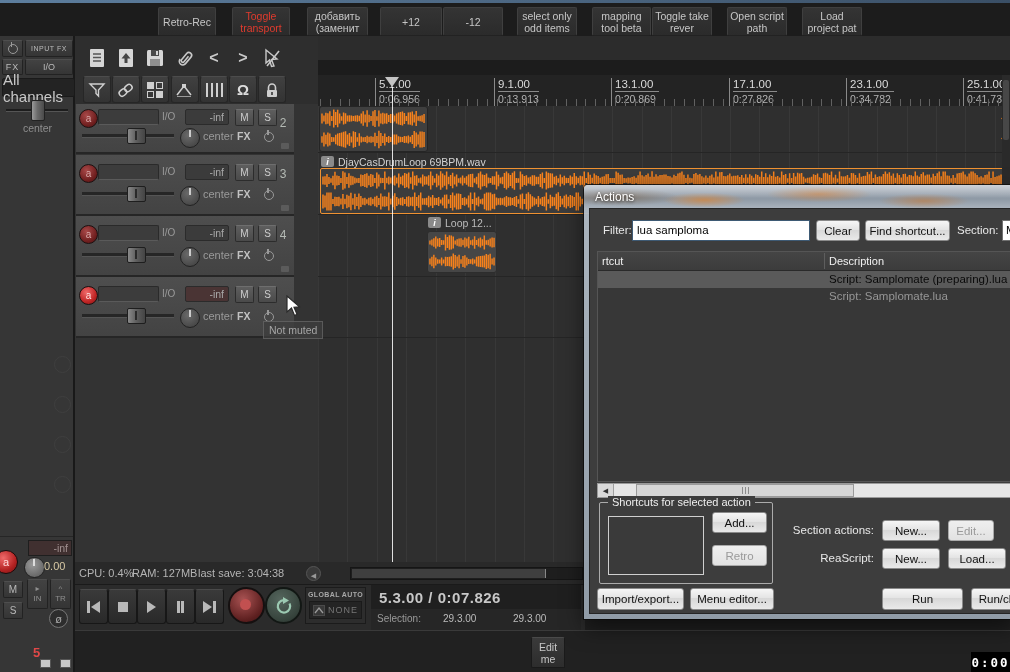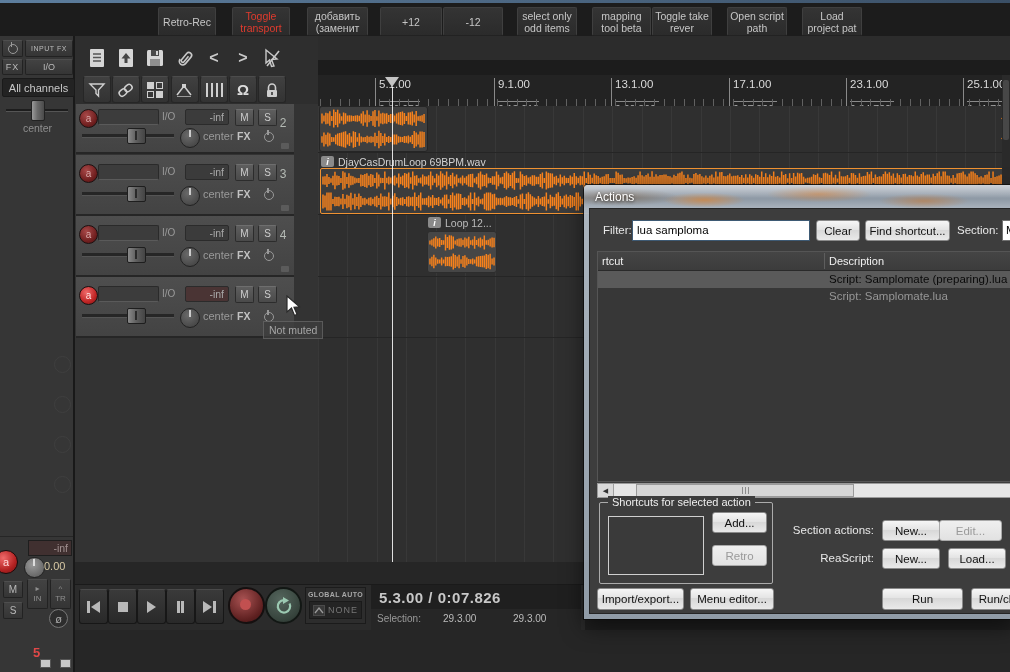--- a/index.html
+++ b/index.html
@@ -20,21 +20,21 @@
   #sidebar{left:0;top:36px;width:75px;height:636px;background:#363636;border-right:2px solid #191919;box-sizing:border-box;}
   .sbtn{position:absolute;background:linear-gradient(#424242,#353535);border:1px solid #222;border-top-color:#4e4e4e;
     border-radius:2px;color:#b9b9b9;display:flex;align-items:center;justify-content:center;box-sizing:border-box;}
   #pwr{left:2px;top:4px;width:21px;height:17px;}
   .pwrglyph{width:8px;height:8px;border:1.5px solid #999;border-radius:50%;position:relative;}
   .pwrglyph:after{content:"";position:absolute;left:2.4px;top:-3px;width:1.5px;height:5px;background:#999;}
   #inputfx{left:25px;top:4px;width:48px;height:17px;font-size:7px;letter-spacing:.5px;color:#bbb;}
   #fxb{left:2px;top:23px;width:21px;height:16px;font-size:9px;letter-spacing:1px;}
   #iob{left:25px;top:23px;width:48px;height:16px;font-size:9px;}
   #allch{left:2px;top:42px;width:71px;height:17px;background:#232323;border:1px solid #1a1a1a;border-radius:2px;
-    color:#c8c8c8;font-size:11px;display:flex;align-items:center;justify-content:center;}
+    color:#c8c8c8;font-size:15px;display:flex;align-items:center;justify-content:center;}
   #wslider{left:6px;top:62px;width:62px;height:24px;}
   #wgroove{left:0;top:11px;width:62px;height:2px;background:#1d1d1d;border-bottom:1px solid #555;}
   #whandle{left:25px;top:2px;width:12px;height:19px;background:linear-gradient(90deg,#9a9a9a,#6a6a6a 45%,#4a4a4a);
     border:1px solid #222;border-radius:2px;}
   #wcenter{left:0;top:86px;width:75px;text-align:center;color:#8f8f8f;font-size:10.5px;}
   .faintcircle{position:absolute;left:54px;width:15px;height:15px;border:1px solid #3f3f3f;border-radius:50%;}
   
   #mstrip{left:0;top:500px;width:73px;height:136px;border-top:1px solid #262626;}
   #mvol{left:28px;top:3px;width:44px;height:16px;background:#403030;border:1px solid #1e1e1e;color:#a09090;
     font-size:10.5px;text-align:right;padding:1px 3px 0 0;box-sizing:border-box;}
@@ -63,21 +63,21 @@
   .omega{font-size:15px;font-weight:bold;color:#ddd;line-height:14px;}
   .gridic{display:grid;grid-template-columns:7px 7px;grid-template-rows:7px 7px;gap:2px;}
   .gridic span{box-sizing:border-box;}
   .gridic .f{background:#d0d0d0;} .gridic .o{border:1.5px solid #d0d0d0;}
   .barsic span{display:inline-block;width:2px;height:14px;background:#cfcfcf;margin:0 1.5px;}
   
   #deck1{left:318px;top:36px;width:692px;height:24px;background:#2c2c2c;}
   #deck2{left:318px;top:60px;width:692px;height:15px;background:#1c1c1c;}
   #ruler{left:318px;top:75px;width:692px;height:33px;background:#232323;border-bottom:1px solid #131313;box-sizing:border-box;}
   .rmark{position:absolute;top:3px;height:28px;border-left:1px solid #8a8a8a;padding-left:3px;}
-  .rbeat{display:block;font-size:11.5px;color:#dadada;border-bottom:1px solid #8a8a8a;padding:0 6px 11px 0;}
+  .rbeat{display:block;font-size:11.5px;color:#dadada;border-bottom:1px solid #8a8a8a;padding:0 6px 1px 0;}
   .rtime{display:block;font-size:10.5px;color:#b2b2b2;padding-top:1px;}
   #ticks{left:0;bottom:0;width:692px;height:8px;
     background:repeating-linear-gradient(90deg,#616161 0 1px,transparent 1px 9.83px);background-position:2px 0;}
   #playhead{left:385px;top:77px;width:0;height:0;border-left:7px solid transparent;border-right:7px solid transparent;
     border-top:10px solid #c4c4c4;z-index:6;}
   #editcursor{left:392px;top:87px;width:1px;height:475px;background:rgba(255,255,255,.85);z-index:5;}
   
   #tcp{left:75px;top:104px;width:243px;height:458px;background:#333;}
   .panel{position:absolute;left:1px;width:218px;background:linear-gradient(#4e4e4e,#434343);border-bottom:2px solid #262626;}
   #p2{top:0;height:48px;--r1:5px;--r2:24px;}
@@ -213,21 +213,21 @@
   #dsthumb{position:absolute;left:38px;top:0;width:218px;height:13px;background:#d6d6d6;border:1px solid #9a9a9a;
     box-sizing:border-box;display:flex;align-items:center;justify-content:center;gap:2px;}
   #dsthumb i{display:block;width:1px;height:7px;background:#8a8a8a;}
   #grp{left:9px;top:293px;width:172px;height:80px;border:1px solid #ababab;border-radius:2px;position:absolute;}
   #grp-lab{position:absolute;left:8px;top:-7px;background:#3d3d3d;padding:0 4px;color:#eee;font-size:11px;white-space:nowrap;}
   #grp-listbox{position:absolute;left:8px;top:13px;width:94px;height:57px;background:#3a3a3a;border:1px solid #cfcfcf;}
   #b-add{left:122px;top:303px;width:55px;height:21px;}
   #b-del{left:122px;top:336px;width:55px;height:21px;}
   #ca-lab{left:196px;top:315px;width:88px;text-align:right;}
   #b-canew{left:292px;top:311px;width:58px;height:21px;}
-  #b-caedit{left:349px;top:311px;width:63px;height:21px;}
+  #b-caedit{left:358px;top:311px;width:46px;height:21px;}
   #rs-lab{left:196px;top:343px;width:88px;text-align:right;}
   #b-rsnew{left:292px;top:339px;width:58px;height:21px;}
   #b-rsload{left:358px;top:339px;width:58px;height:21px;}
   #b-imp{left:7px;top:379px;width:87px;height:22px;}
   #b-menu{left:100px;top:379px;width:84px;height:22px;}
   #b-run{left:292px;top:379px;width:81px;height:22px;}
   #b-runc{left:381px;top:379px;width:48px;height:22px;}
   
   #tooltip{left:263px;top:321px;background:rgba(62,62,62,.78);border:1px solid rgba(130,130,130,.45);
     color:#a6a6a6;font-size:10.5px;padding:2px 5px;z-index:20;}
@@ -531,20 +531,31 @@
       <svg class="wave" preserveAspectRatio="none" viewBox="0 0 68 38">
           <path d="M1 7.5V11.5M3 6.5V12.5M5 5.2V13.8M7 3.6V15.4M9 5.5V13.5M11 4.9V14.1M13 6.9V12.1M15 7.2V11.8M17 1.5V17.5M19 4.1V14.9M21 2.2V16.8M23 2.4V16.6M25 3.5V15.5M27 7.5V11.5M29 6.2V12.8M31 5.5V13.5M33 5.3V13.7M35 6.8V12.2M37 4.6V14.4M39 5.5V13.5M41 3.8V15.2M43 7.3V11.7M45 6.5V12.5M47 3.3V15.7M49 7.0V12.0M51 5.5V13.5M53 4.4V14.6M55 6.3V12.7M57 2.5V16.5M59 7.2V11.8M61 6.8V12.2M63 5.5V13.5M65 4.6V14.4M67 4.7V14.3M1 25.5V31.5M3 23.8V33.2M5 21.7V35.3M7 24.5V32.5M9 26.2V30.8M11 26.4V30.6M13 24.6V32.4M15 26.4V30.6M17 23.8V33.2M19 23.9V33.1M21 23.8V33.2M23 23.2V33.8M25 20.5V36.5M27 21.9V35.1M29 23.6V33.4M31 21.7V35.3M33 26.2V30.8M35 23.1V33.9M37 22.2V34.8M39 24.6V32.4M41 25.9V31.1M43 26.2V30.8M45 25.4V31.6M47 26.4V30.6M49 23.8V33.2M51 23.3V33.7M53 23.1V33.9M55 22.8V34.2M57 22.5V34.5M59 20.9V36.1M61 21.7V35.3M63 20.7V36.3M65 25.6V31.4M67 24.5V32.5" stroke="#f8821c" stroke-width="1.5" fill="none"></path>
         </svg>
     </div>
   </div>
 
   <div class="a" id="vscroll">
     <div class="a" id="vthumb"></div>
   </div>
 
+  <div class="a" id="statusrow">
+    <span id="st-cpu">CPU: 0.4%</span>
+    <span id="st-ram">RAM: 127MB</span>
+    <span id="st-save">last save: 3:04:38</span>
+    <div id="scrollbtn">
+        <span>◀</span>
+      </div>
+    <div id="hscroll">
+      <div id="hthumb"></div>
+    </div>
+  </div>
 
   <div class="a" id="transport">
     <div class="trbtn" id="bt-prev">
         <span class="bar"></span>
         <span class="tri-l"></span>
       </div>
     <div class="trbtn" id="bt-stop">
         <span class="sq"></span>
       </div>
     <div class="trbtn" id="bt-play">
@@ -578,20 +589,24 @@
     </div>
     <div id="timedisp">5.3.00 / 0:07.826</div>
     <div id="selrow">
       <span id="sel-lab">Selection:</span>
       <span id="sel-a">29.3.00</span>
       <span id="sel-b">29.3.00</span>
     </div>
   </div>
 
   <div class="a" id="rlow"></div>
+  <div class="a" id="bstrip">
+    <div id="editme">Edit me</div>
+    <div id="timer">0:00</div>
+  </div>
 
   <div class="a" id="dlg">
     <div id="dlgtitle">
         <span>Actions</span>
       </div>
     <div id="dlgbody">
       <span class="dlab" id="f-lab">Filter:</span>
       <div class="a" id="f-input">lua samploma</div>
       <div class="wbtn" id="b-clear">Clear</div>
       <div class="wbtn" id="b-find">Find shortcut...</div>

